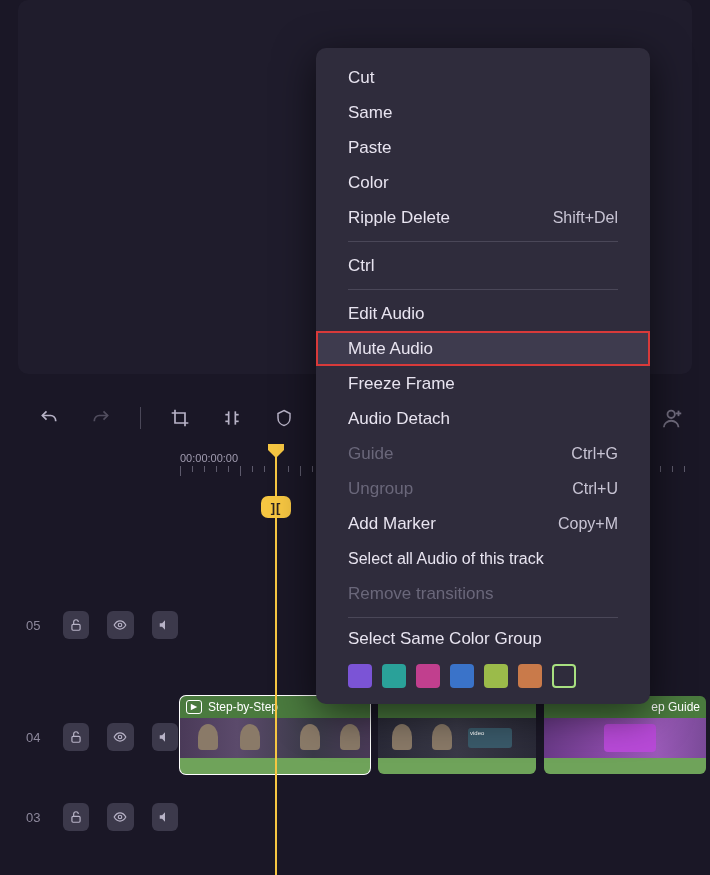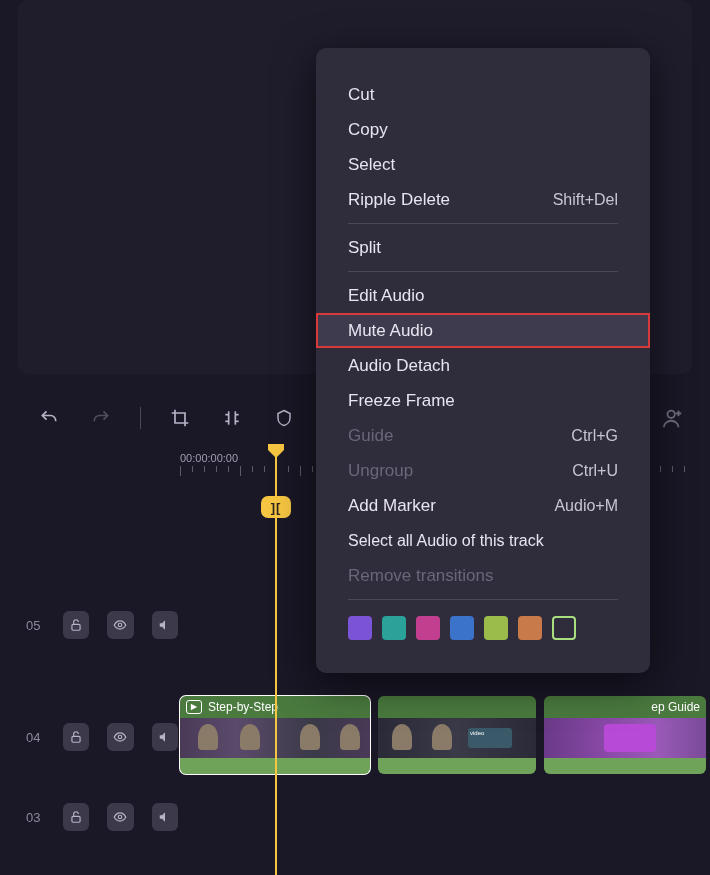--- a/index.html
+++ b/index.html
@@ -43,21 +43,21 @@
   .clip-thumb.v2{background:linear-gradient(90deg,#2a2a38 0%,#3a3a48 50%,#2a2a38 100%);}
   .clip-thumb.v3{background:linear-gradient(90deg,#6a3a88 0%,#8a4aa8 40%,#9a5ab8 70%,#7a4a98 100%);}
   .clip-wave{position:absolute;left:0;bottom:0;width:100%;height:16px;background:#6fa35a;}
   .clip1{width:190px;}
   .clip2{width:158px;}
   .clip3{width:162px;}
   .clip-thumb .person{position:absolute;width:20px;height:26px;border-radius:50% 50% 4px 4px;background:#8a7a68;top:6px;}
   .play-badge{width:16px;height:14px;border:1.5px solid #fff;border-radius:3px;display:flex;align-items:center;justify-content:center;}
 
   
-  .ctx-menu{position:absolute;left:316px;top:48px;width:334px;background:#2f2c3c;border-radius:10px;box-shadow:0 10px 40px rgba(0,0,0,.6);padding:29px 0;z-index:20;}
+  .ctx-menu{position:absolute;left:316px;top:48px;width:334px;background:#2f2c3c;border-radius:10px;box-shadow:0 10px 40px rgba(0,0,0,.6);padding:12px 0;z-index:20;}
   .ctx-item{height:35px;display:flex;align-items:center;justify-content:space-between;padding:0 32px;font-size:17px;color:#e8e4f0;cursor:pointer;}
   .ctx-item.disabled{color:#6a677a;cursor:default;}
   .ctx-item.highlight{background:#3e3b4e;outline:2px solid #d83a3a;outline-offset:-2px;}
   .ctx-sep{height:1px;background:#4a4758;margin:6px 32px;}
   .ctx-short{color:#c8c4d4;font-size:16px;}
   .color-row{display:flex;gap:10px;padding:10px 32px 4px;}
   .color-sw{width:24px;height:24px;border-radius:4px;cursor:pointer;}
   .color-sw.outlined{border:2px solid #a8e080;background:transparent;}
 
   svg{display:block;}
@@ -273,74 +273,81 @@
     <div class="clip-wave"></div>
   </div>
 </div>
 
 <div class="ctx-menu">
   <div class="ctx-item">
       <span>Cut</span>
       <span class="ctx-short"></span>
     </div>
   <div class="ctx-item">
-      <span>Copy</span>
-      <span class="ctx-short"></span>
-    </div>
-  <div class="ctx-item">
-      <span>Select</span>
+      <span>Same</span>
+      <span class="ctx-short"></span>
+    </div>
+  <div class="ctx-item">
+      <span>Paste</span>
+      <span class="ctx-short"></span>
+    </div>
+  <div class="ctx-item">
+      <span>Color</span>
       <span class="ctx-short"></span>
     </div>
   <div class="ctx-item">
       <span>Ripple Delete</span>
       <span class="ctx-short">Shift+Del</span>
     </div>
   <div class="ctx-sep"></div>
   <div class="ctx-item">
-      <span>Split</span>
+      <span>Ctrl</span>
       <span class="ctx-short"></span>
     </div>
   <div class="ctx-sep"></div>
   <div class="ctx-item">
       <span>Edit Audio</span>
       <span class="ctx-short"></span>
     </div>
   <div class="ctx-item highlight">
       <span>Mute Audio</span>
       <span class="ctx-short"></span>
     </div>
   <div class="ctx-item">
+      <span>Freeze Frame</span>
+      <span class="ctx-short"></span>
+    </div>
+  <div class="ctx-item">
       <span>Audio Detach</span>
-      <span class="ctx-short"></span>
-    </div>
-  <div class="ctx-item">
-      <span>Freeze Frame</span>
       <span class="ctx-short"></span>
     </div>
   <div class="ctx-item disabled">
       <span>Guide</span>
       <span class="ctx-short">Ctrl+G</span>
     </div>
   <div class="ctx-item disabled">
       <span>Ungroup</span>
       <span class="ctx-short">Ctrl+U</span>
     </div>
   <div class="ctx-item">
       <span>Add Marker</span>
-      <span class="ctx-short">Audio+M</span>
+      <span class="ctx-short">Copy+M</span>
     </div>
   <div class="ctx-item" style="font-size:16px;">
       <span>Select all Audio of this track</span>
       <span class="ctx-short"></span>
     </div>
   <div class="ctx-item disabled">
       <span>Remove transitions</span>
       <span class="ctx-short"></span>
     </div>
   <div class="ctx-sep"></div>
+  <div class="ctx-item" style="height:30px;cursor:default;">
+      <span>Select Same Color Group</span>
+    </div>
   <div class="color-row">
     <div class="color-sw" style="background: rgb(123, 84, 214);"></div>
     <div class="color-sw" style="background: rgb(42, 161, 153);"></div>
     <div class="color-sw" style="background: rgb(193, 63, 142);"></div>
     <div class="color-sw" style="background: rgb(58, 115, 201);"></div>
     <div class="color-sw" style="background: rgb(155, 187, 74);"></div>
     <div class="color-sw" style="background: rgb(201, 122, 74);"></div>
     <div class="color-sw outlined"></div>
   </div>
 </div>

